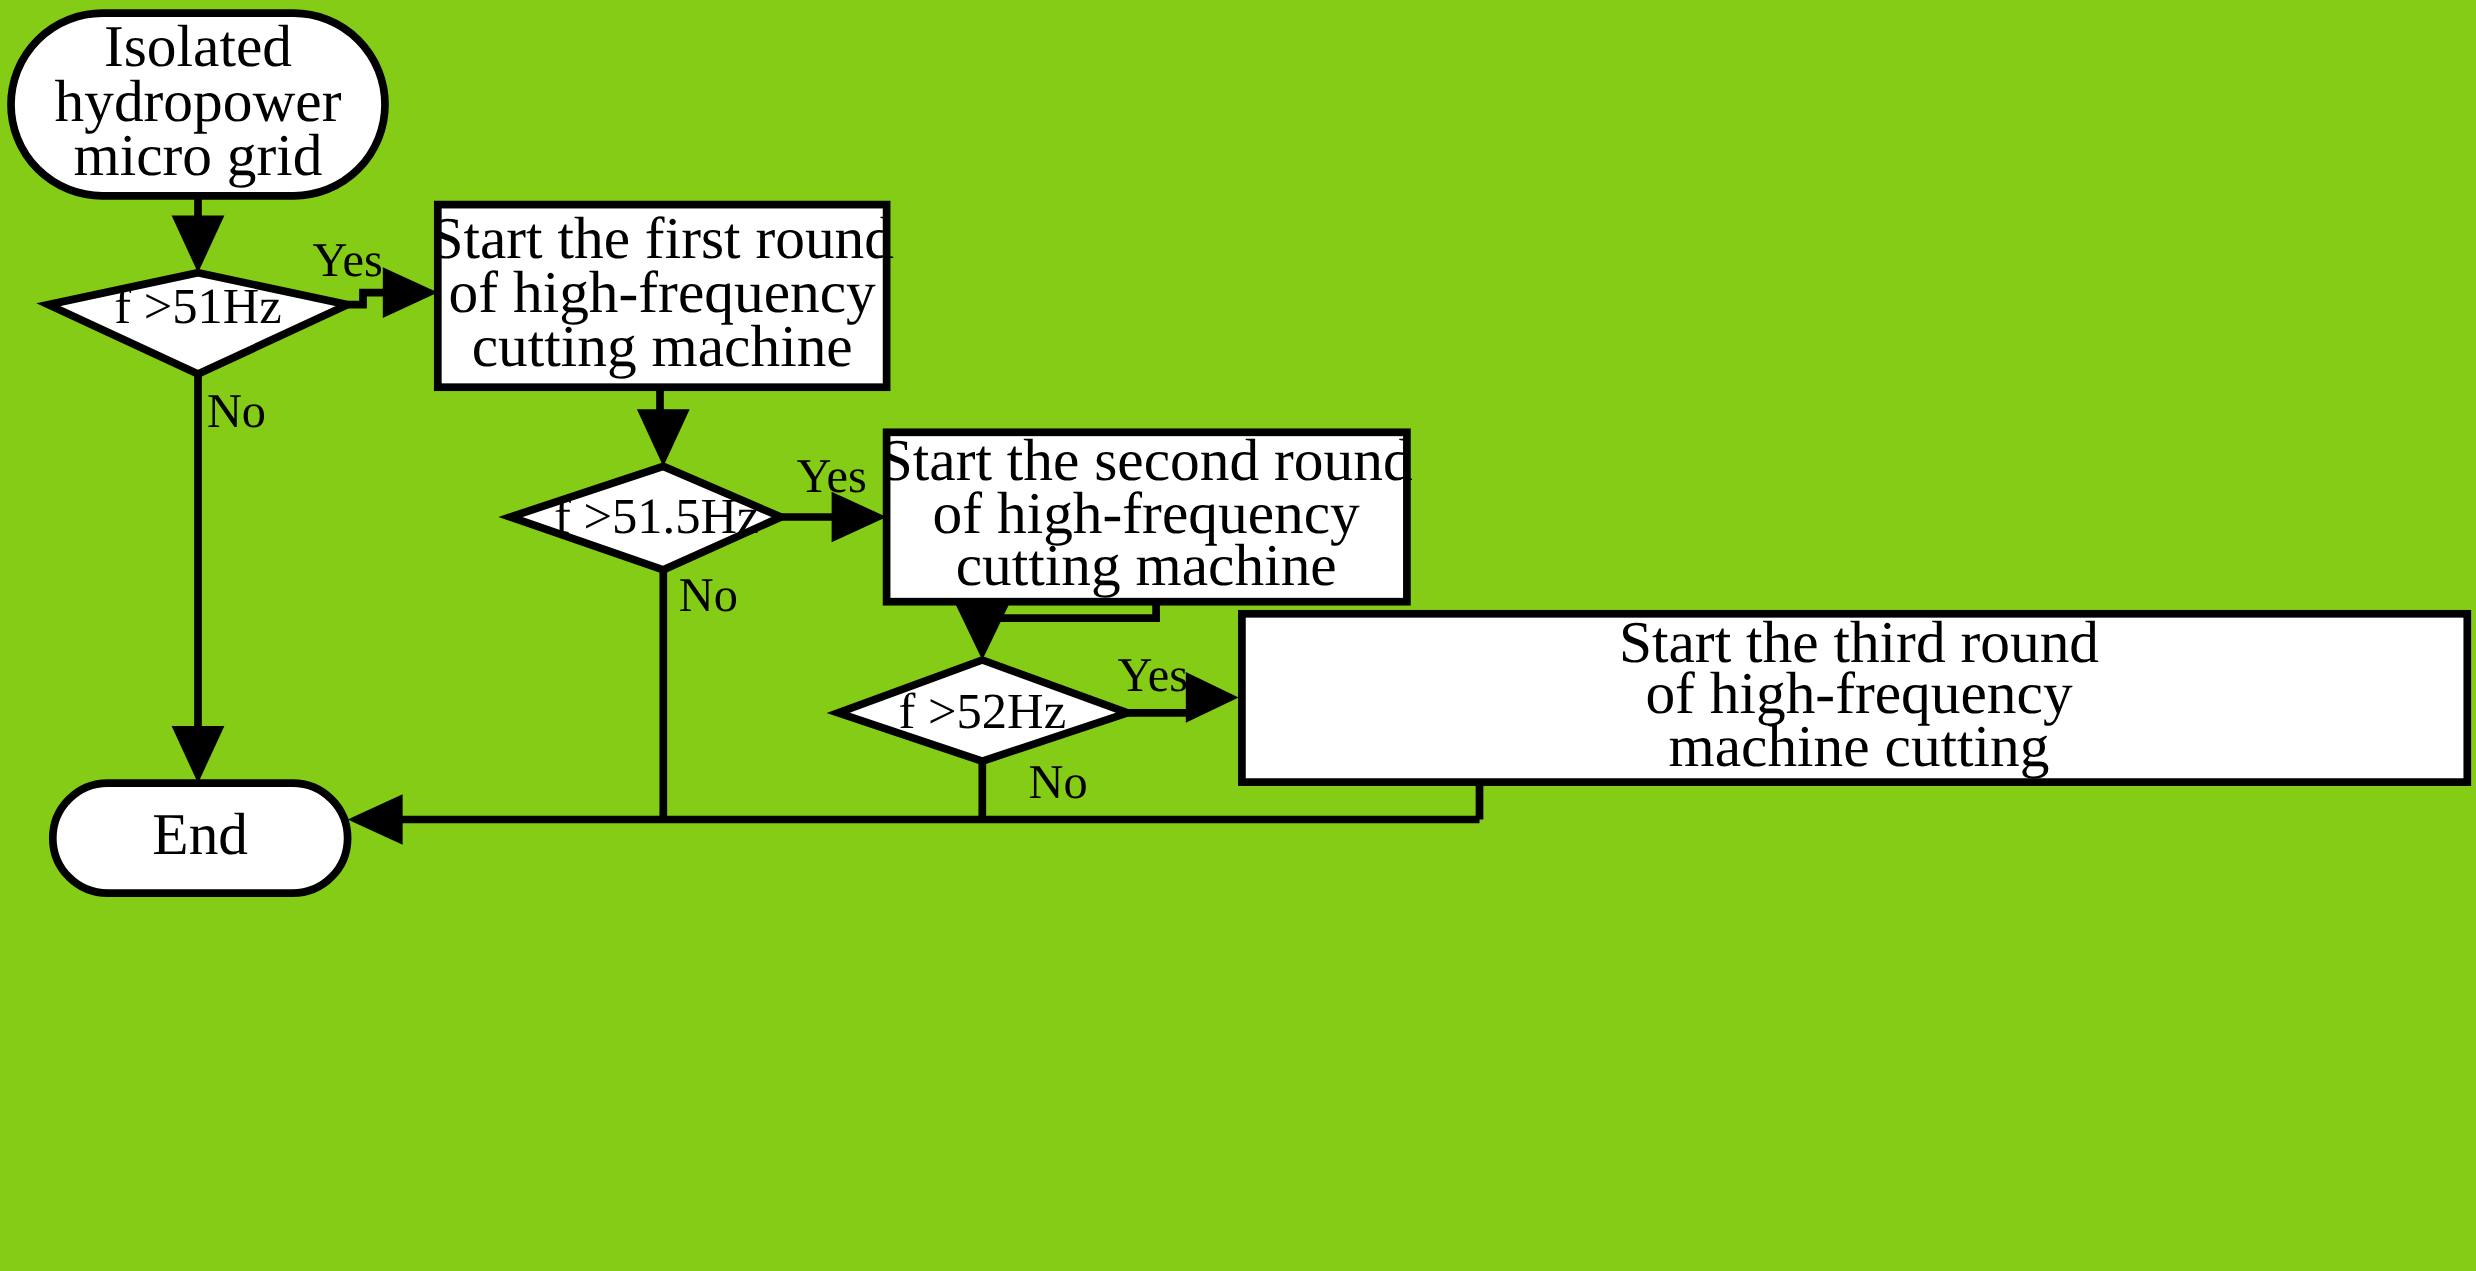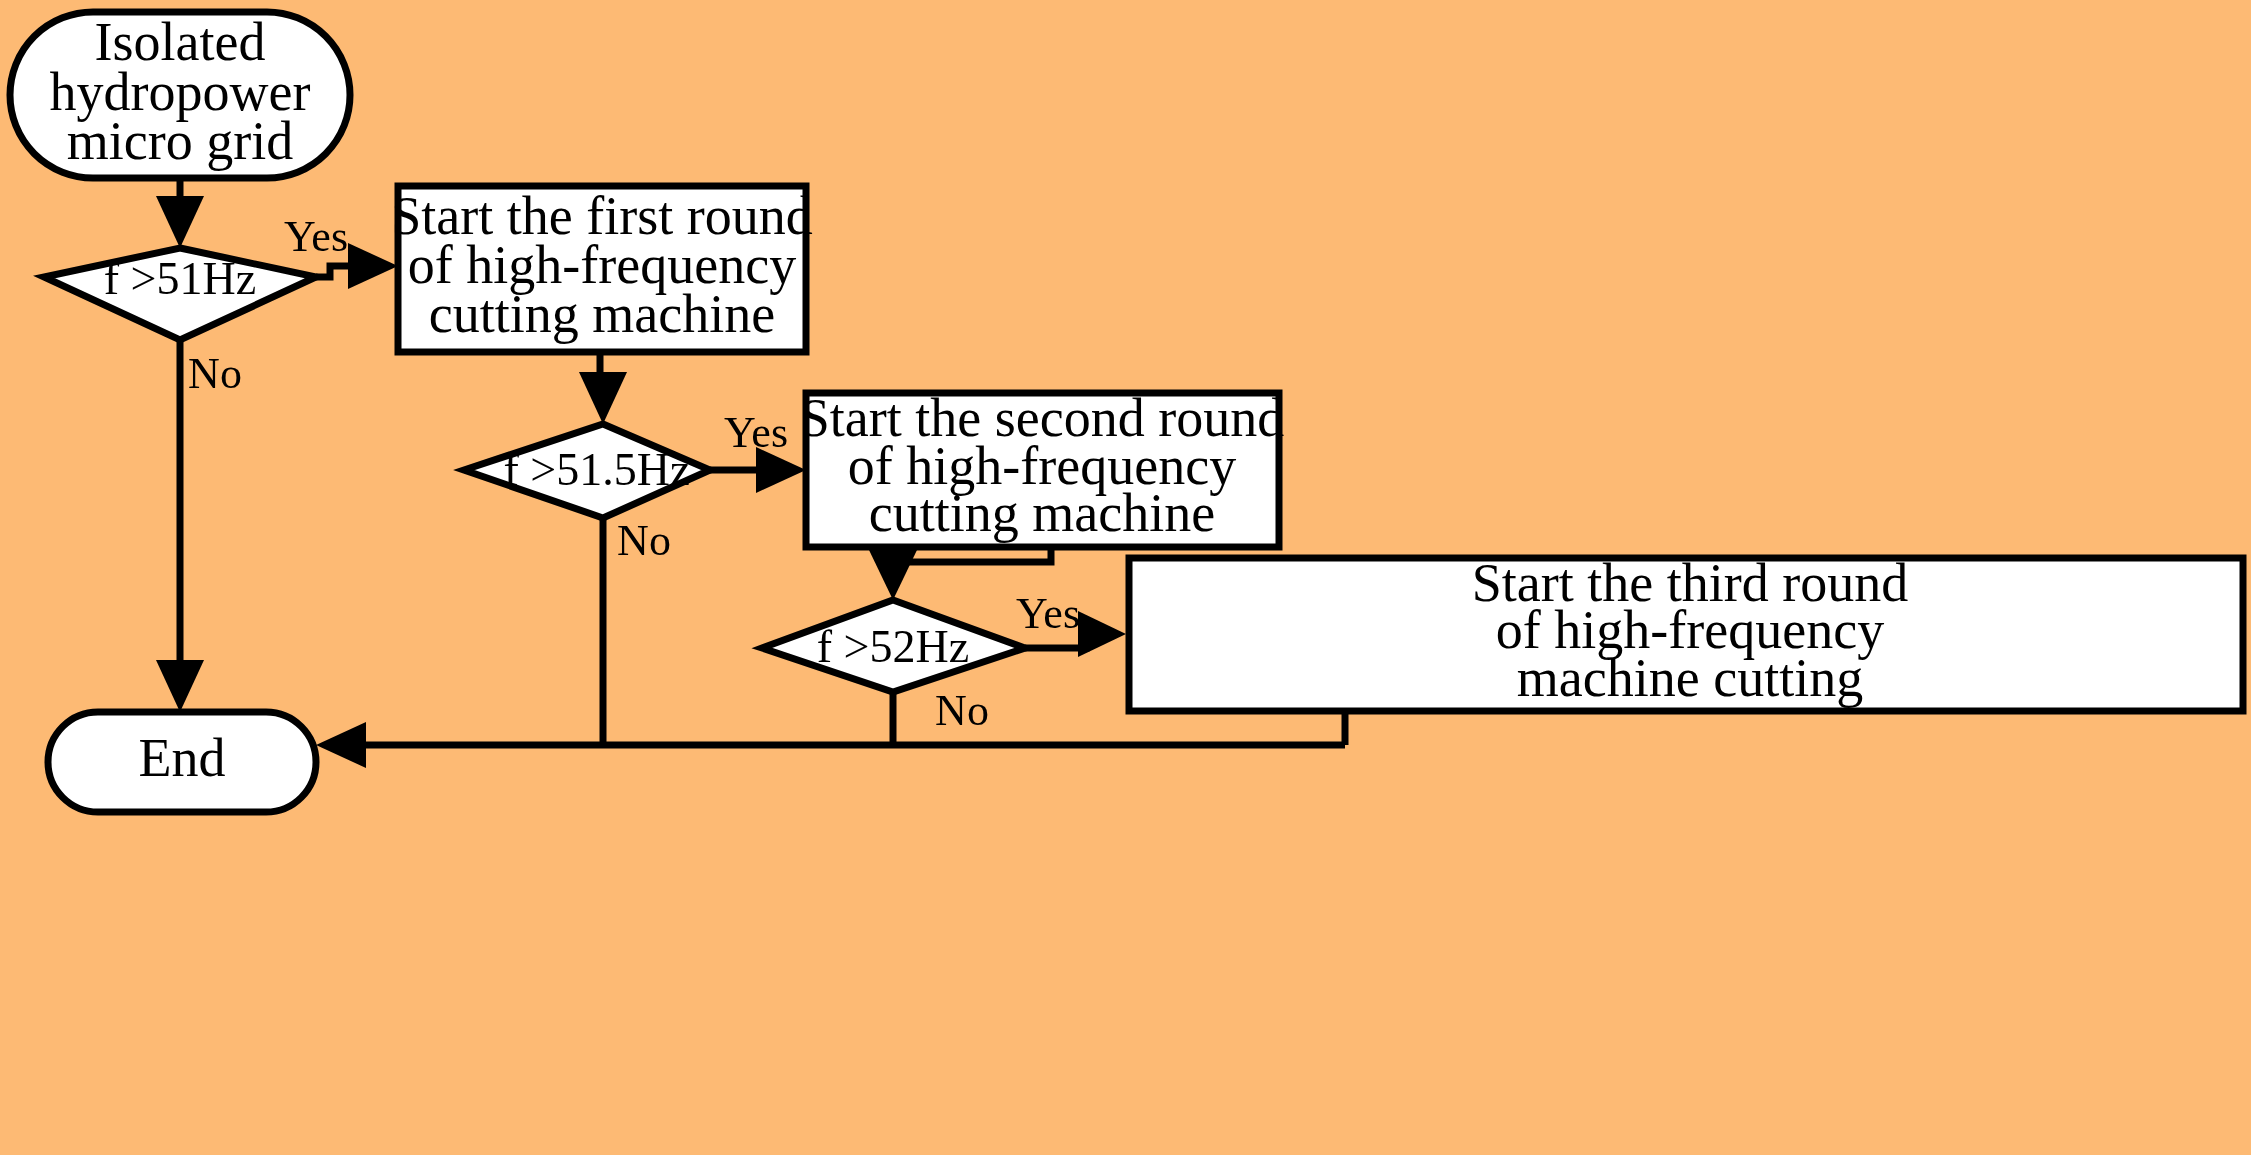--- a/index.html
+++ b/index.html
@@ -7,21 +7,21 @@
     padding: 0;
     background: #ffffff;
   }
   body {
     font-family: "Liberation Serif", "DejaVu Serif", serif;
   }
   #flowchart-root {
     position: relative;
     width: 2251px;
     height: 1155px;
-    background: #fdba74;
+    background: #84cc16;
     overflow: hidden;
     text-decoration: underline;
   }
   svg#flow-svg {
     position: absolute;
     top: 0;
     left: 0;
     width: 2251px;
     height: 1155px;
     display: block;

